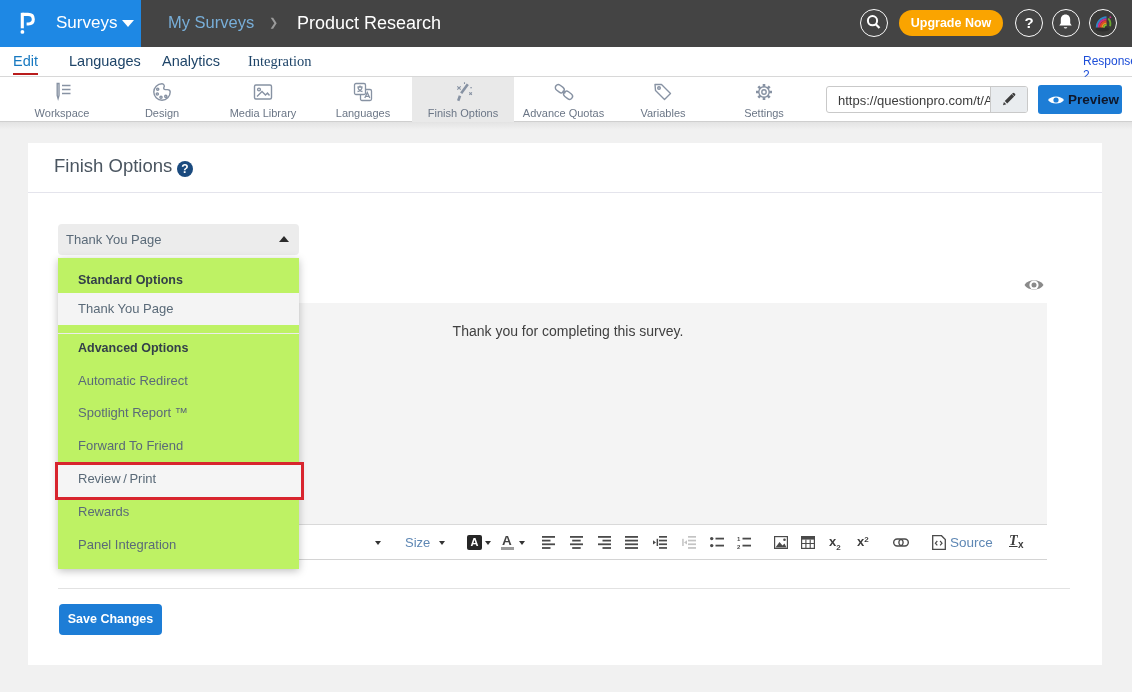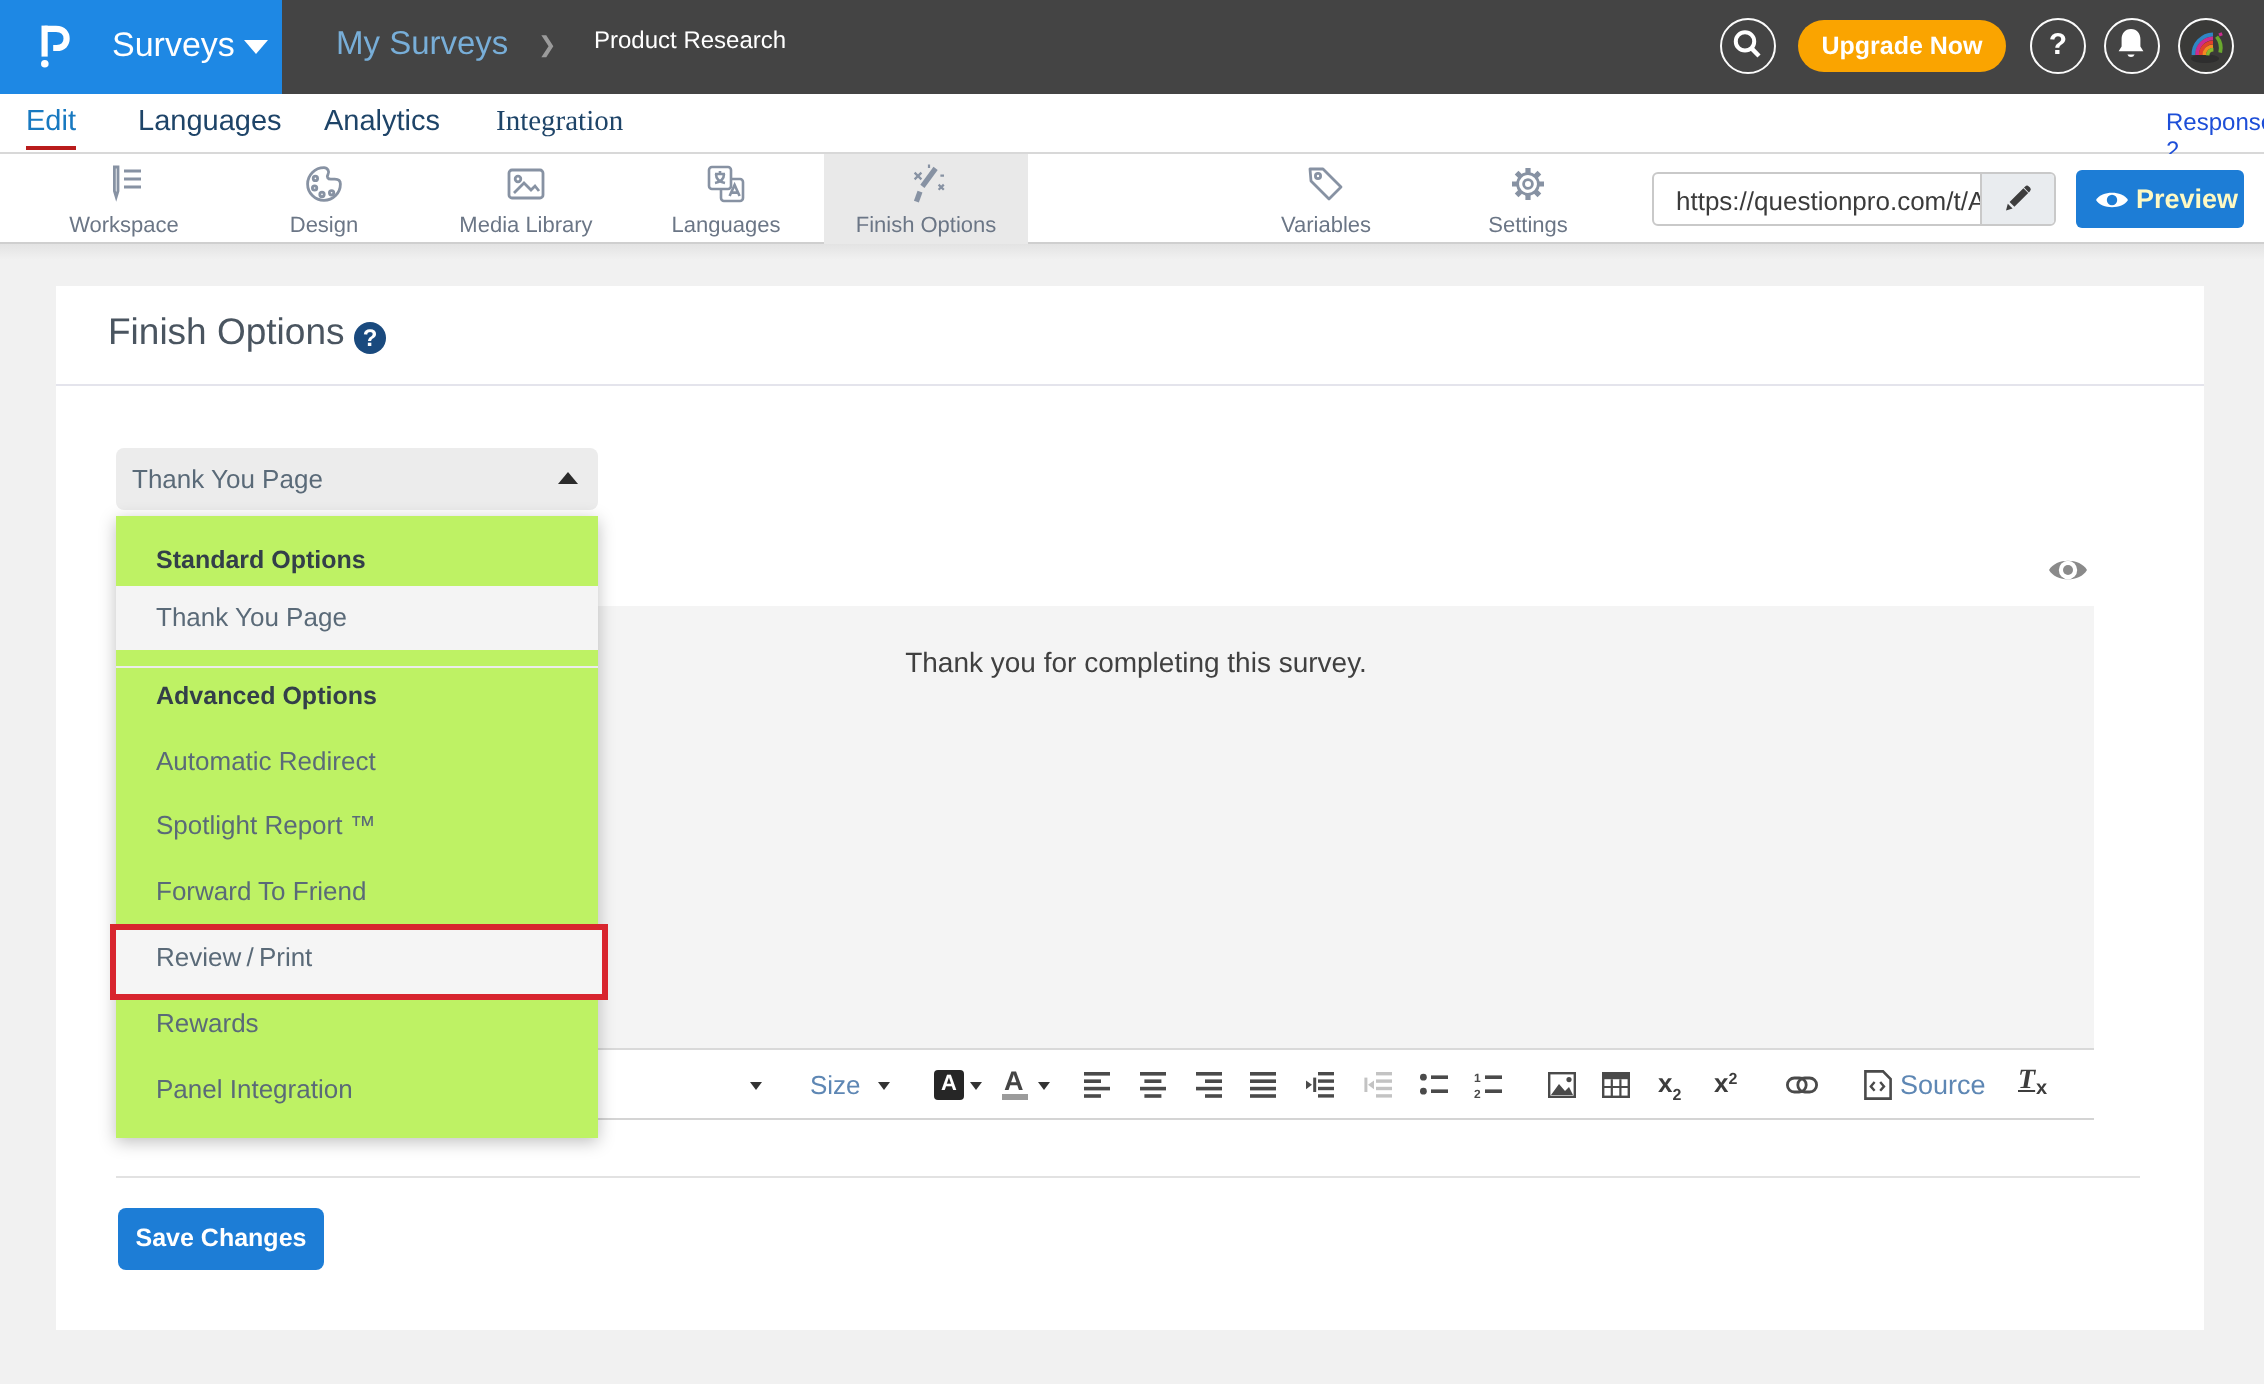--- a/index.html
+++ b/index.html
@@ -7,41 +7,41 @@
 body { font-family:"Liberation Sans", sans-serif; background:#f1f1f1; position:relative; }
 .abs { position:absolute; }
 
 
 #topbar { position:absolute; left:0; top:0; width:1132px; height:47px; background:#444444; }
 #logobox { position:absolute; left:0; top:0; width:141px; height:47px; background:#1e88e4; }
 #surveys { position:absolute; left:56px; top:13px; color:#fff; font-size:17px; }
 #survcaret { position:absolute; left:122px; top:20px; width:0; height:0; border-left:6px solid transparent; border-right:6px solid transparent; border-top:7px solid #fff; }
 #crumb1 { position:absolute; left:168px; top:13px; color:#78aed8; font-size:16.5px; }
 #crumbsep { position:absolute; left:269px; top:16px; color:#9b9b9b; font-size:11px; }
-#crumb2 { position:absolute; left:297px; top:13px; color:#ffffff; font-size:12px; }
+#crumb2 { position:absolute; left:297px; top:13px; color:#ffffff; font-size:18px; }
 .circbtn { position:absolute; top:9px; width:28px; height:28px; border:1.5px solid #fbfbfb; border-radius:50%; }
 #upgrade { position:absolute; left:899px; top:10px; width:104px; height:26px; background:#faa400; border-radius:13px; color:#fff; font-size:12.5px; font-weight:bold; text-align:center; line-height:26px; }
 #qmark { color:#fff; font-weight:bold; font-size:15px; text-align:center; line-height:25px; }
 
 
 #tabbar { position:absolute; left:0; top:47px; width:1132px; height:30px; background:#fff; border-bottom:1px solid #d8d8d8; }
 .tab { position:absolute; top:6px; font-size:14.5px; color:#1e4468; }
 #tabedit { left:13px; color:#1879c0; border-bottom:2px solid #b91c1c; padding-bottom:4px; }
 #responses { position:absolute; top:7px; left:1049px; font-size:12px; color:#1d4ed8;margin-left:34px; }
 
 
 #iconbar { position:absolute; left:0; top:77px; width:1132px; height:45px; background:#fff; border-bottom:1px solid #cfcfcf; }
 .tool { position:absolute; top:0; height:45px; text-align:center; }
 .tool .lbl { position:absolute; top:30px; width:100%; text-align:center; font-size:11px; color:#6b7686; }
 .tool svg { position:absolute; top:4px; left:50%; margin-left:-11px; }
 #toolactive { position:absolute; left:412px; top:0; width:102px; height:45px; background:#e9e9e9; }
 #urlbox { position:absolute; left:826px; top:9px; width:202px; height:27px; background:#fff; border:1px solid #c9c9c9; border-radius:3px; }
 #urltxt { position:absolute; left:11px; top:5.5px; font-size:13px; color:#3b3b3b; white-space:nowrap; width:157px; overflow:hidden; }
 #urlpencil { position:absolute; right:0; top:0; width:37px; height:25px; background:#e9ecef; border-left:1px solid #c9c9c9; border-radius:0 2px 2px 0; }
-#previewbtn { position:absolute; left:1038px; top:8px; width:84px; height:29px; background:#1d7dd6; border-radius:3px; color:#fef9c3; }
+#previewbtn { position:absolute; left:1038px; top:8px; width:84px; height:29px; background:#1d7dd6; border-radius:3px; color:#0f172a; }
 #previewbtn span { position:absolute; left:30px; top:7px; font-size:13.5px; font-weight:bold; }
 
 
 #card { position:absolute; left:28px; top:143px; width:1074px; height:522px; background:#fff; }
 #cardhead { position:absolute; left:0; top:0; width:100%; height:50px; border-bottom:1px solid #e4e4ec; }
 #cardtitle { position:absolute; left:26px; top:12px; font-size:18.5px; color:#4a5560; }
 #titleq { position:absolute; left:149px; top:18px; width:16px; height:16px; background:#1a4a7e; border-radius:50%; color:#fff; font-size:12px; font-weight:bold; text-align:center; line-height:16px; }
 
 
 #editor { position:absolute; left:61px; top:160px; width:958px; height:257px; }
@@ -166,20 +166,30 @@
     <svg width="22" height="22" viewBox="0 0 22 22" fill="none" stroke="#8792a3" stroke-width="1.4">
       <path d="M9.2 12.2 L15.8 3.2" stroke-width="2.6"></path>
       <path d="M8 14.8 L6.2 19.8" stroke-width="2.6"></path>
       <path d="M5.3 5.3 L8.7 8.7 M8.7 5.3 L5.3 8.7" stroke-width="1.1"></path>
       <path d="M17.3 11.3 L19.9 13.9 M19.9 11.3 L17.3 13.9" stroke-width="1.1"></path>
       <path d="M12.5 1.2 L12.5 3 M18.2 6.8 L20 6.8" stroke-width="1.1"></path>
     </svg>
     <div class="lbl">Finish Options</div>
   </div>
 
+  <div class="tool" style="left:513px;width:101px;">
+    <svg width="22" height="22" viewBox="0 0 22 22" fill="none" stroke="#8792a3" stroke-width="1.5">
+      <g transform="rotate(38 11 11)" stroke-width="1.4">
+        <rect x="0.8" y="8" width="9.6" height="6" rx="3"></rect>
+        <rect x="11.4" y="8" width="9.6" height="6" rx="3"></rect>
+        <path d="M9.2 11 L12.8 11"></path>
+      </g>
+    </svg>
+    <div class="lbl">Advance Quotas</div>
+  </div>
 
   <div class="tool" style="left:613px;width:100px;">
     <svg width="22" height="22" viewBox="0 0 22 22" fill="none" stroke="#8792a3" stroke-width="1.4">
       <path d="M3 3.5 L9.5 3.5 L18.5 12.5 L12.5 18.5 L3.5 9.5 Z" stroke-linejoin="round"></path>
       <circle cx="7" cy="7" r="1.3"></circle>
     </svg>
     <div class="lbl">Variables</div>
   </div>
 
   <div class="tool" style="left:714px;width:100px;">

